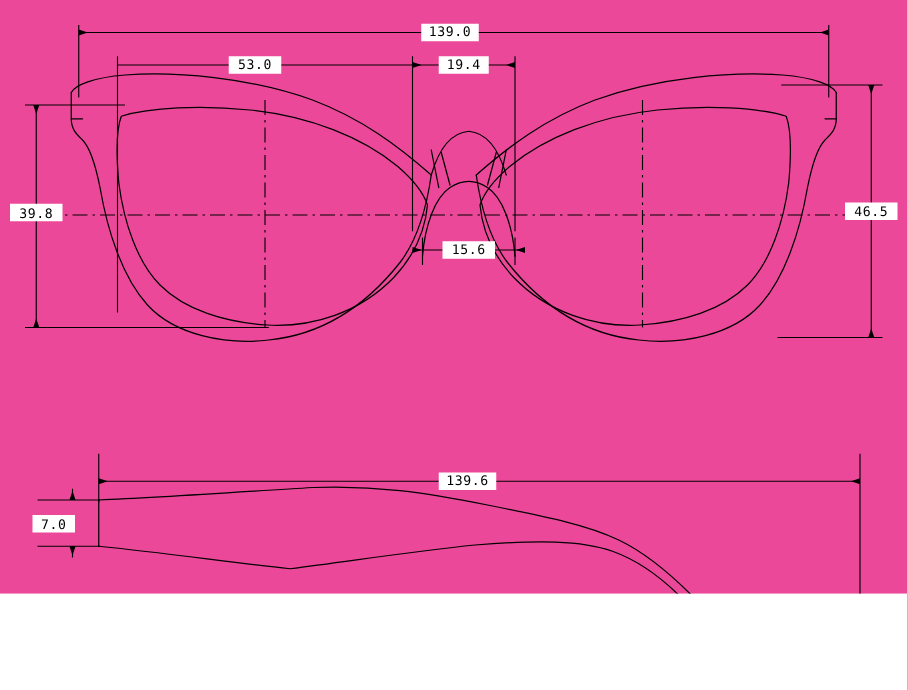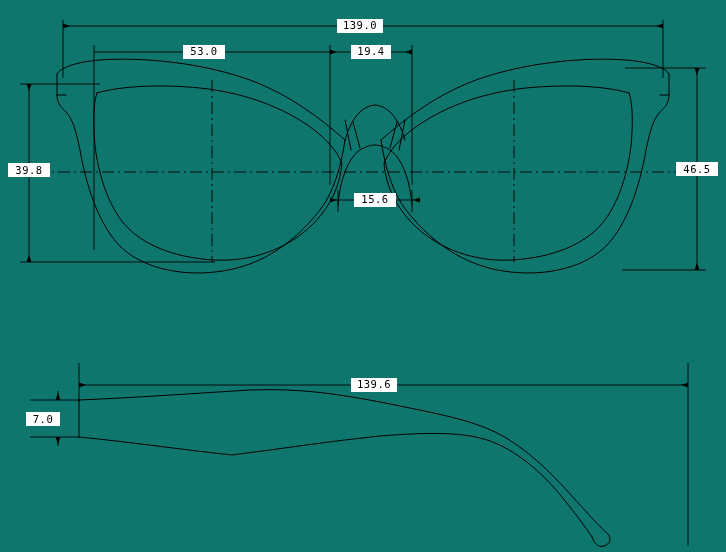--- a/index.html
+++ b/index.html
@@ -6,22 +6,22 @@
     margin: 0;
     padding: 0;
     background: #ffffff;
   }
   body {
     font-family: "DejaVu Sans", sans-serif;
   }
   #drawing-root {
     position: relative;
     width: 726px;
-    height: 552px;
-    background: #0f766e;
+    height: 475px;
+    background: #ec4899;
     overflow: hidden;
   }
   svg#cad-canvas {
     display: block;
     width: 726px;
     height: 552px;
   }
   .outline {
     fill: none;
     stroke: #000000;

